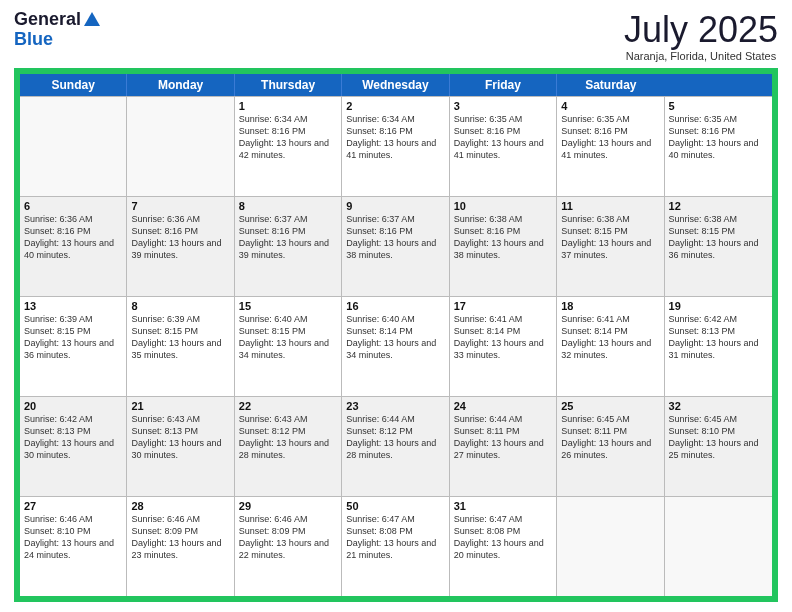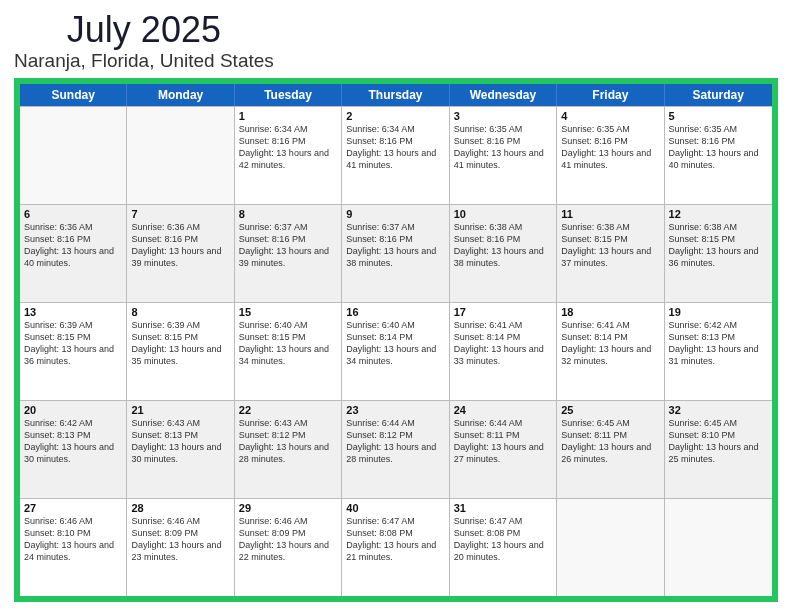--- a/index.html
+++ b/index.html
@@ -48,21 +48,21 @@
     .title-area {
       text-align: center;
     }
     .month-title {
       font-size: 36px;
       color: #1a1a2e;
       font-weight: normal;
       line-height: 1.1;
     }
     .location-title {
-      font-size: 19px;
+      font-size: 11px;
       color: #333;
     }
     .calendar {
       flex: 1;
       display: flex;
       flex-direction: column;
       border: 6px solid #22c55e;
     }
     .cal-header-row {
       display: grid;
@@ -119,31 +119,41 @@
       font-size: 9px;
       color: #333;
       line-height: 1.35;
     }
   </style>
 </head>
 <body>
 
 <div class="page">
   <div class="header">
+    <div class="logo-area">
+      <div>
+        <div style="display:flex;align-items:center;">
+          <span class="logo-text logo-general">General</span>
+          <svg class="logo-icon" viewBox="0 0 18 18" xmlns="http://www.w3.org/2000/svg">
+            <polygon points="2,16 10,2 18,16" fill="#1565c0"></polygon>
+          </svg>
+        </div>
+        <div class="logo-text logo-blue">Blue</div>
+      </div>
+    </div>
     <div class="title-area">
       <div class="month-title">July 2025</div>
       <div class="location-title">Naranja, Florida, United States</div>
     </div>
   </div>
 
   <div class="calendar">
     <div class="cal-header-row">
     <div class="cal-header-cell">Sunday</div>
         <div class="cal-header-cell">Monday</div>
-        <div class="cal-header-cell">Tuesday</div>
         <div class="cal-header-cell">Thursday</div>
         <div class="cal-header-cell">Wednesday</div>
         <div class="cal-header-cell">Friday</div>
         <div class="cal-header-cell">Saturday</div>
       </div>
     <div class="cal-body">
     <div class="cal-week">
           <div class="cal-cell empty"></div>
           <div class="cal-cell empty"></div>
           <div class="cal-cell">
@@ -264,21 +274,21 @@
           </div>
           <div class="cal-cell">
             <div class="day-number">28</div>
             <div class="day-info">Sunrise: 6:46 AM<br>Sunset: 8:09 PM<br>Daylight: 13 hours and 23 minutes.</div>
           </div>
           <div class="cal-cell">
             <div class="day-number">29</div>
             <div class="day-info">Sunrise: 6:46 AM<br>Sunset: 8:09 PM<br>Daylight: 13 hours and 22 minutes.</div>
           </div>
           <div class="cal-cell">
-            <div class="day-number">40</div>
+            <div class="day-number">50</div>
             <div class="day-info">Sunrise: 6:47 AM<br>Sunset: 8:08 PM<br>Daylight: 13 hours and 21 minutes.</div>
           </div>
           <div class="cal-cell">
             <div class="day-number">31</div>
             <div class="day-info">Sunrise: 6:47 AM<br>Sunset: 8:08 PM<br>Daylight: 13 hours and 20 minutes.</div>
           </div>
           <div class="cal-cell empty"></div>
           <div class="cal-cell empty"></div>
         </div>
       </div>

